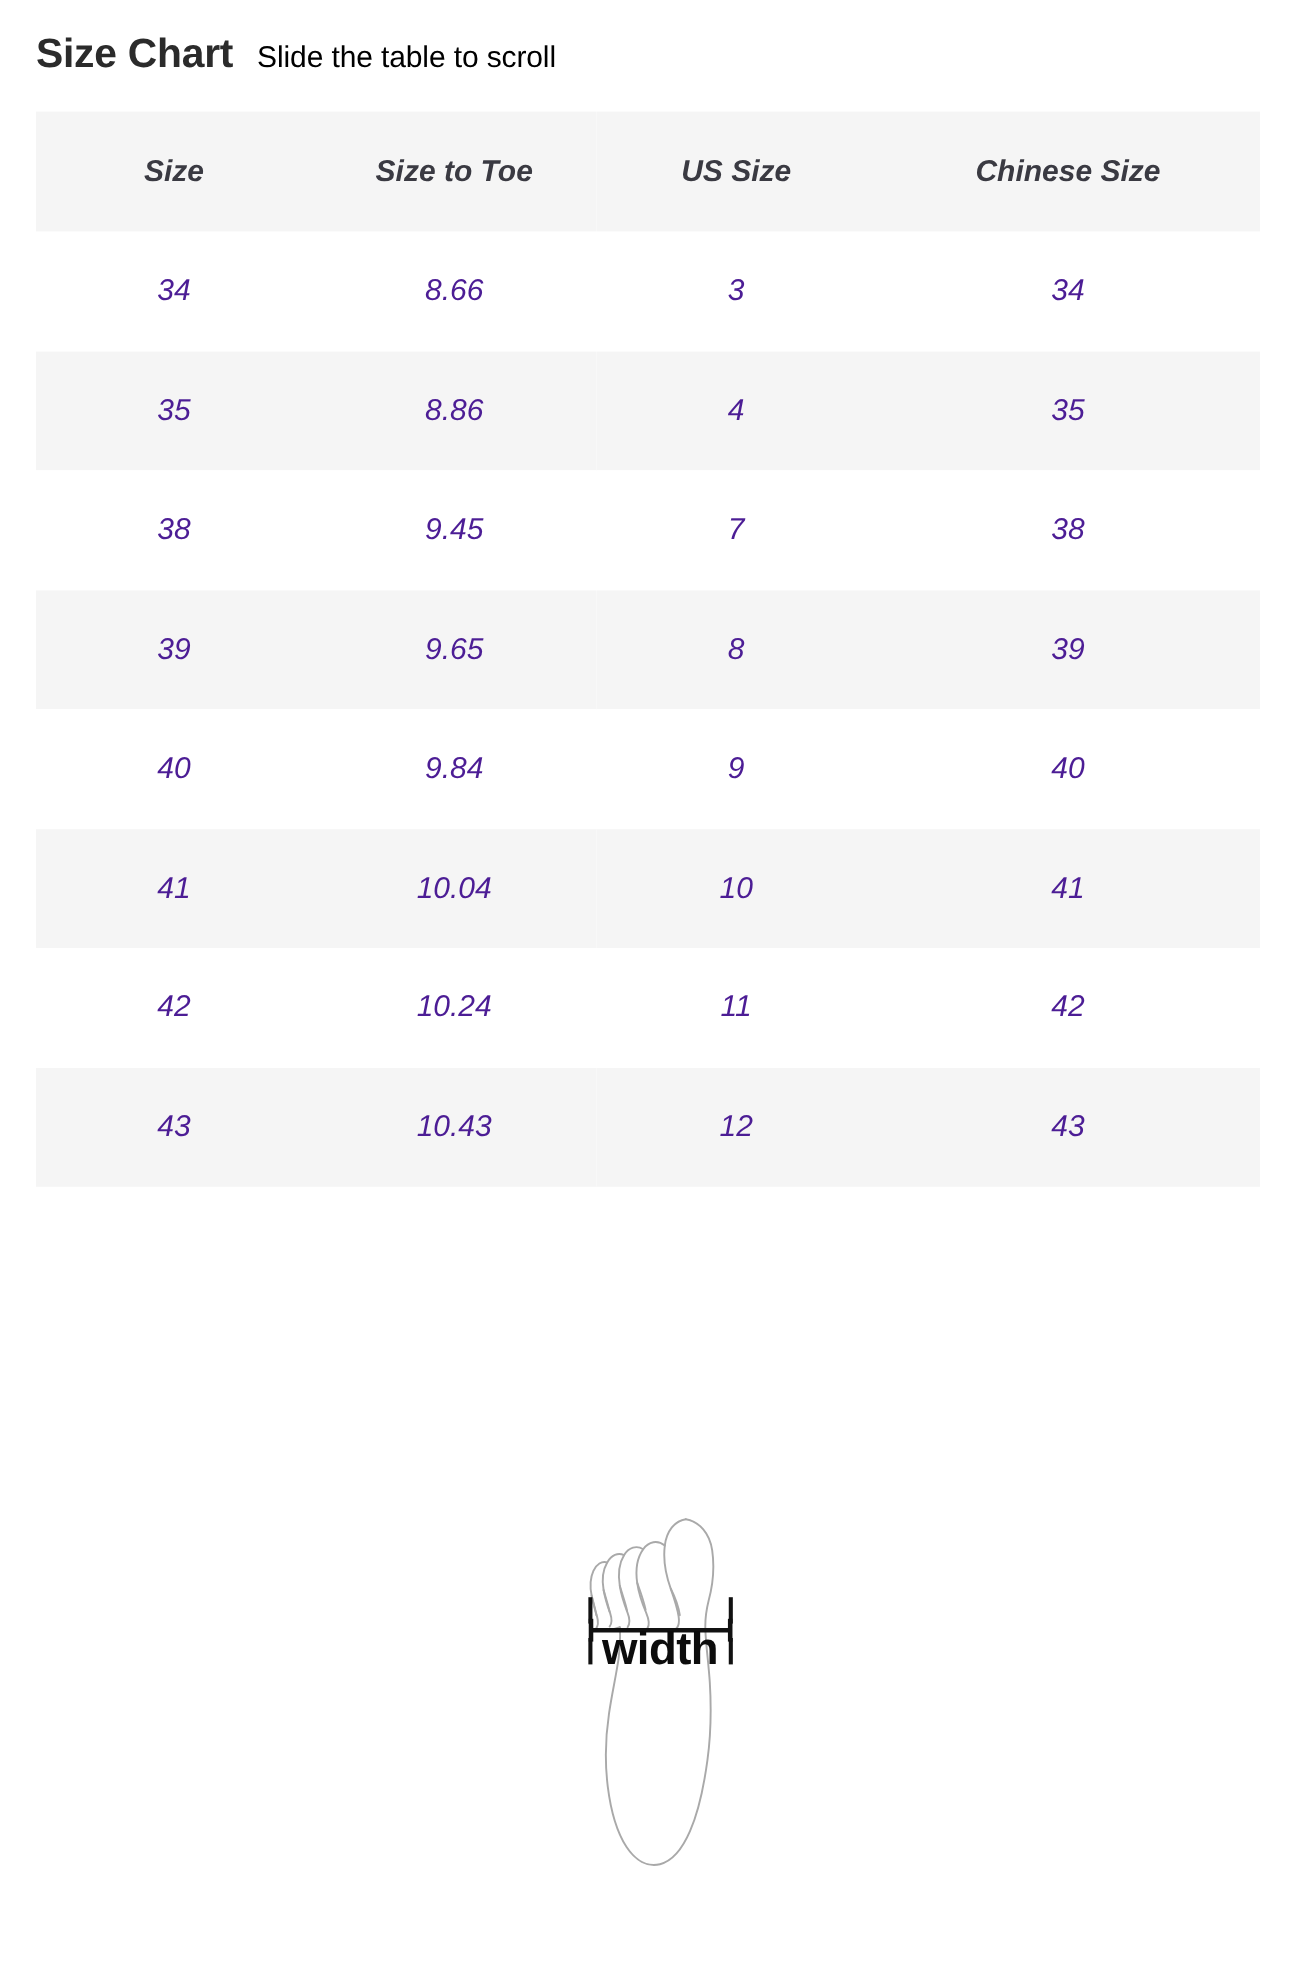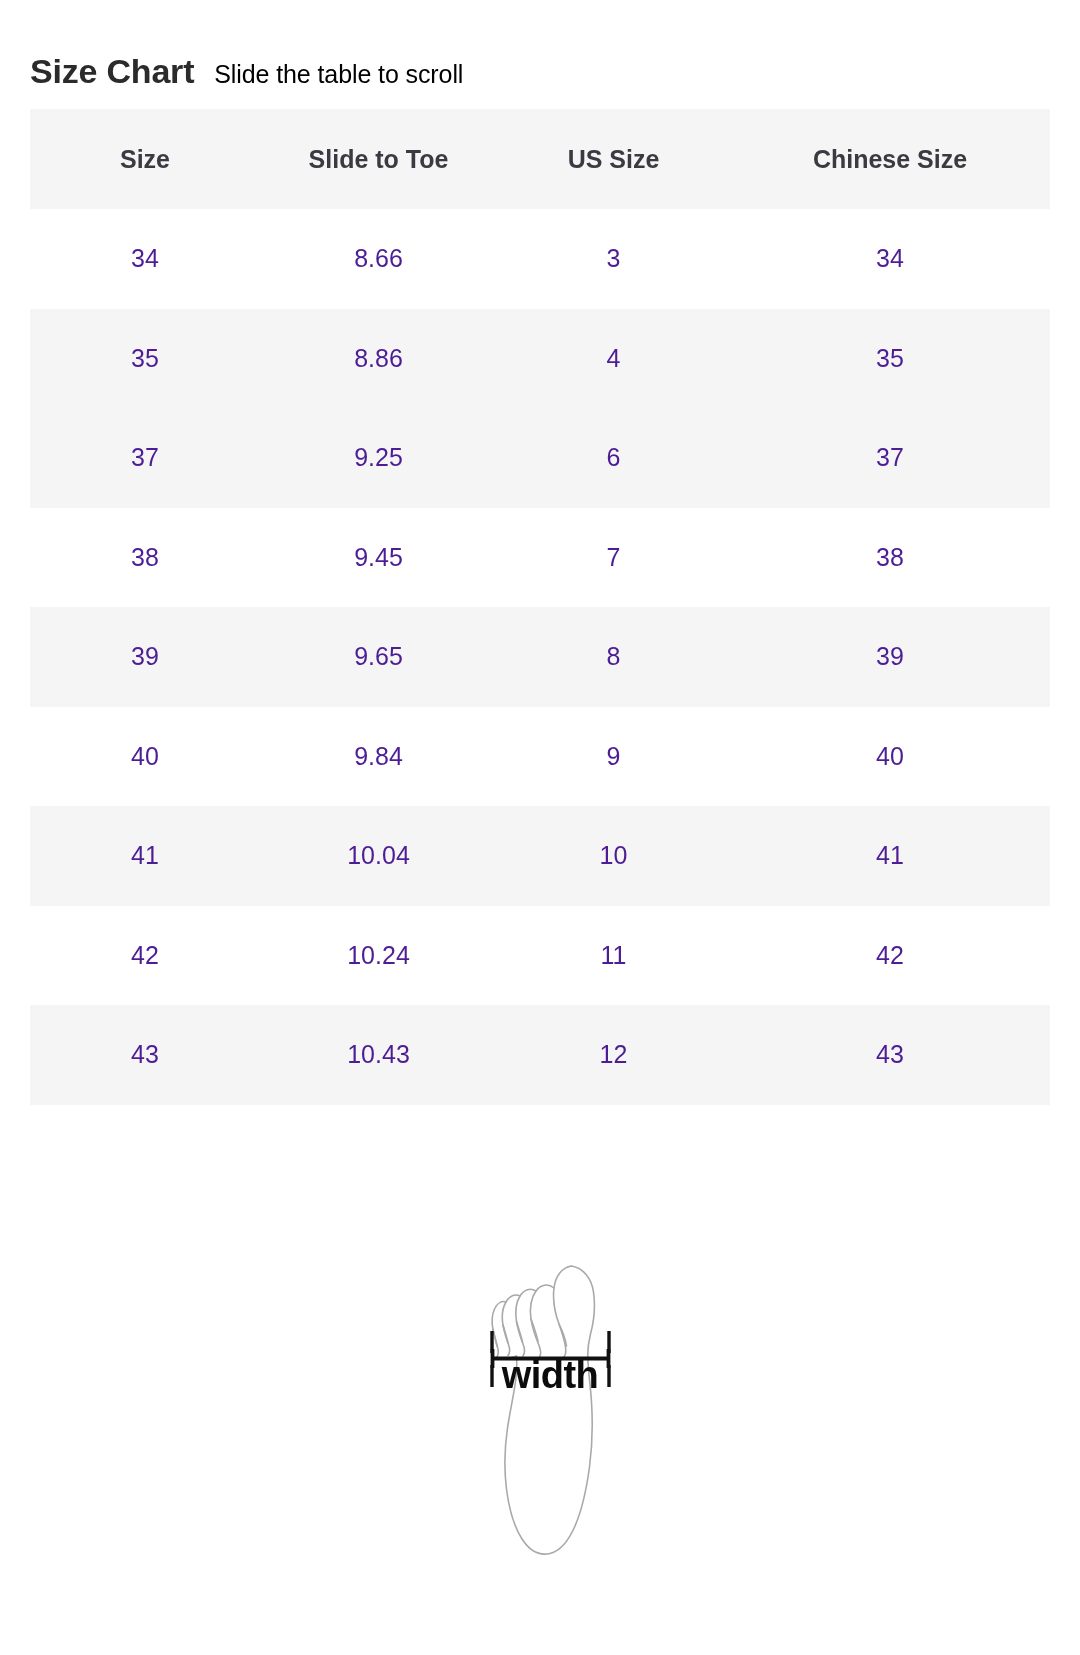--- a/index.html
+++ b/index.html
@@ -25,41 +25,41 @@
 
   
   .title-row {
     position: absolute;
     left: 30px;
     top: 26px;
     display: flex;
     align-items: baseline;
     gap: 20px;
     white-space: nowrap;
-    margin-top: 26px;
   }
   .title-main {
     font-size: 34px;
     font-weight: 700;
     color: #2b2b2b;
     letter-spacing: -0.2px;
   }
   .title-sub {
     font-size: 25px;
     font-weight: 400;
     color: #000000;
     letter-spacing: -0.1px;
   }
 
   
   .table-wrap {
     position: absolute;
     left: 30px;
-    top: 109px;
+    top: 93px;
     width: 1020px;
+    font-style: italic;
   }
   table.size-table {
     width: 1020px;
     border-collapse: collapse;
     table-layout: fixed;
   }
   table.size-table col.c-size      { width: 230px; }
   table.size-table col.c-heel      { width: 237px; }
   table.size-table col.c-us        { width: 233px; }
   table.size-table col.c-cn        { width: 320px; }
@@ -131,43 +131,37 @@
     <table class="size-table">
       <colgroup>
         <col class="c-size">
         <col class="c-heel">
         <col class="c-us">
         <col class="c-cn">
       </colgroup>
       <thead>
         <tr>
           <th>Size</th>
-          <th>Slide to Toe</th>
+          <th>Size to Toe</th>
           <th>US Size</th>
           <th>Chinese Size</th>
         </tr>
       </thead>
       <tbody>
         <tr class="even">
           <td>34</td>
           <td>8.66</td>
           <td>3</td>
           <td>34</td>
         </tr>
         <tr class="odd">
           <td>35</td>
           <td>8.86</td>
           <td>4</td>
           <td>35</td>
-        </tr>
-        <tr class="odd">
-          <td>37</td>
-          <td>9.25</td>
-          <td>6</td>
-          <td>37</td>
         </tr>
         <tr class="even">
           <td>38</td>
           <td>9.45</td>
           <td>7</td>
           <td>38</td>
         </tr>
         <tr class="odd">
           <td>39</td>
           <td>9.65</td>

